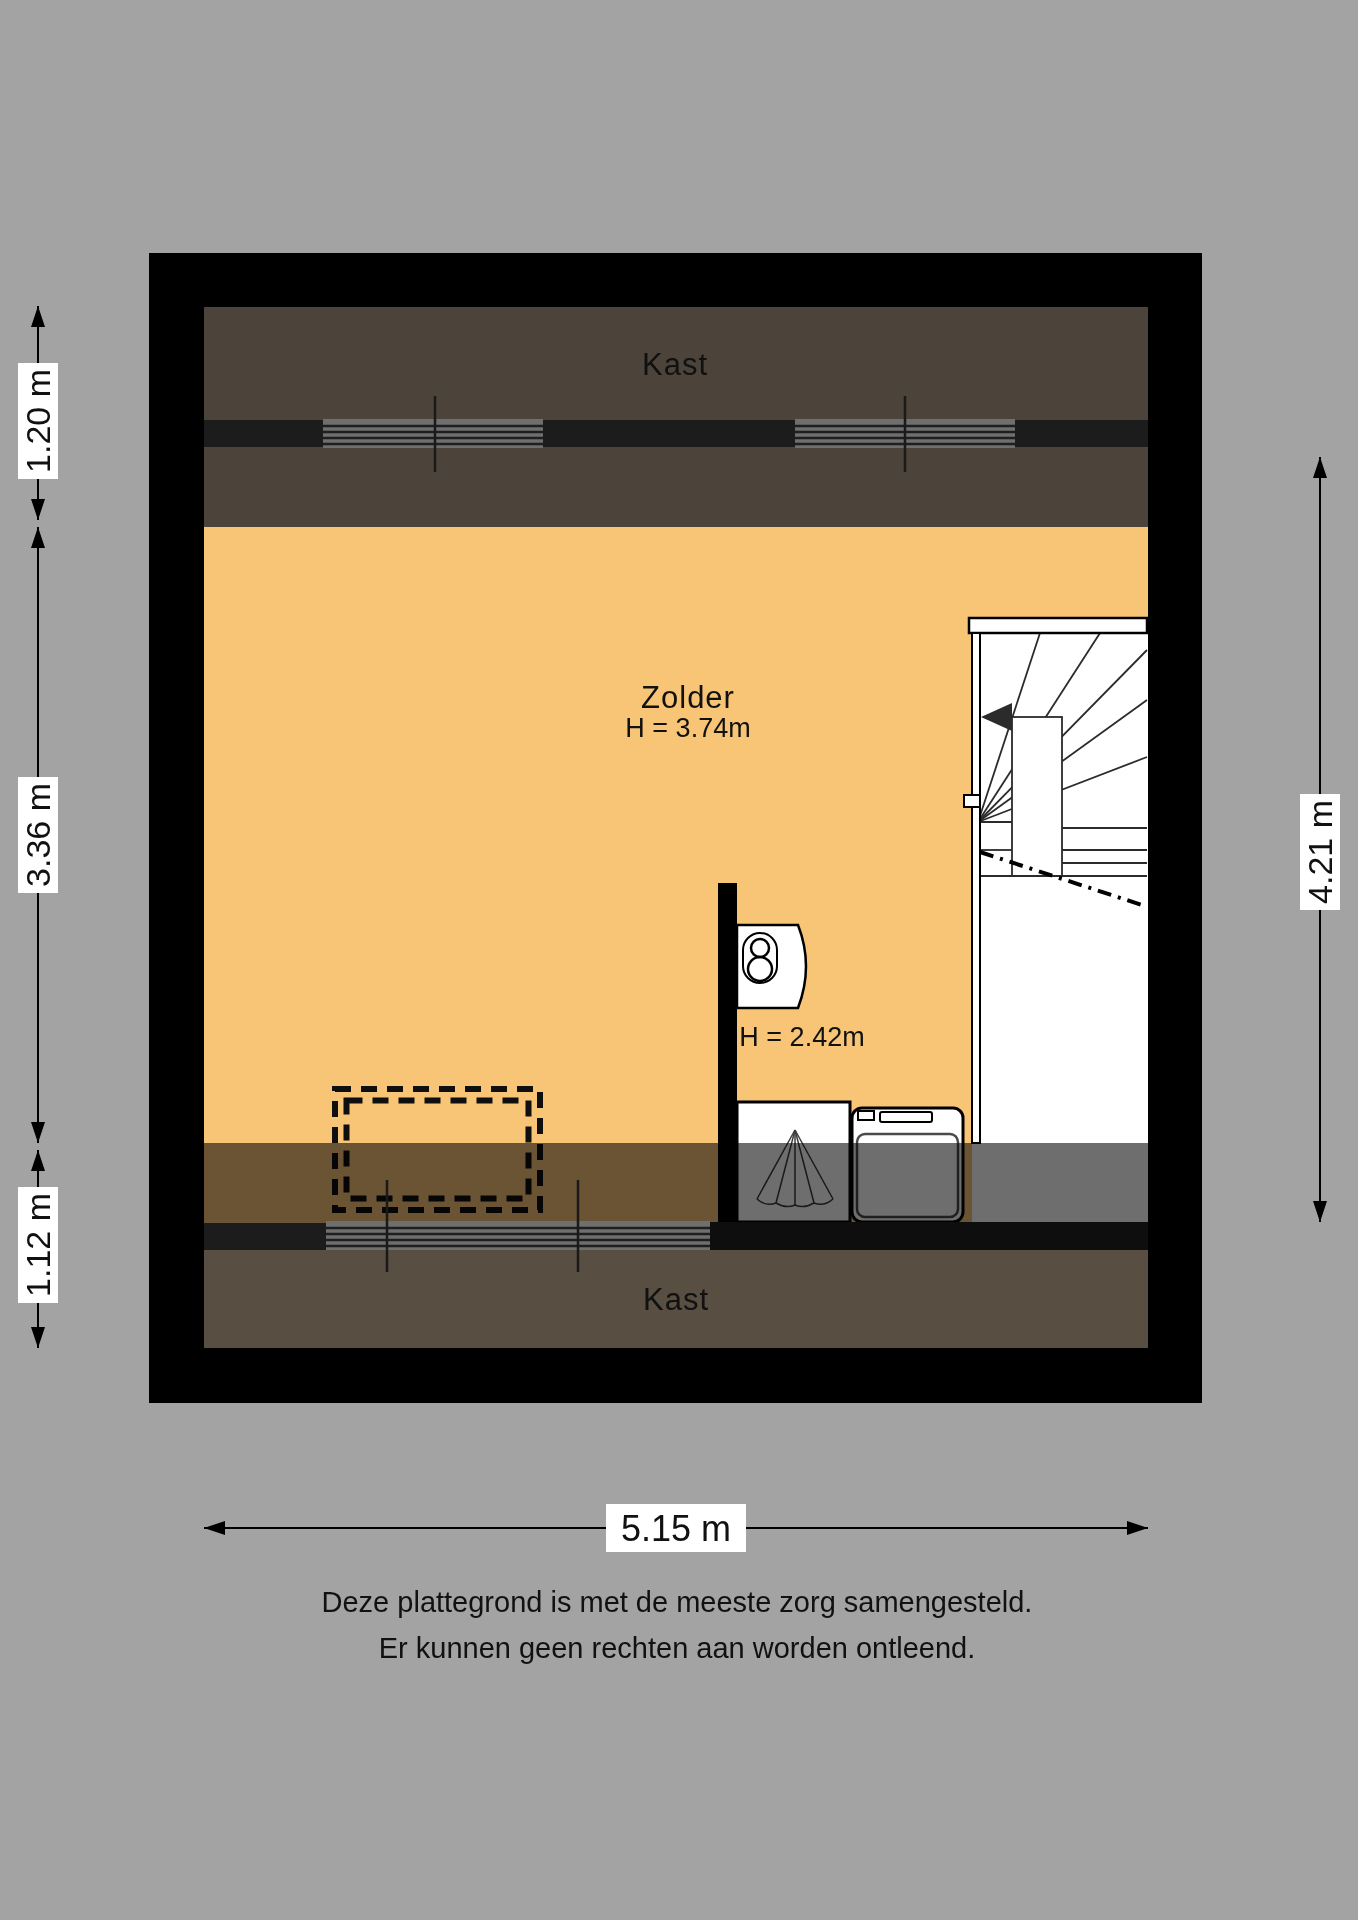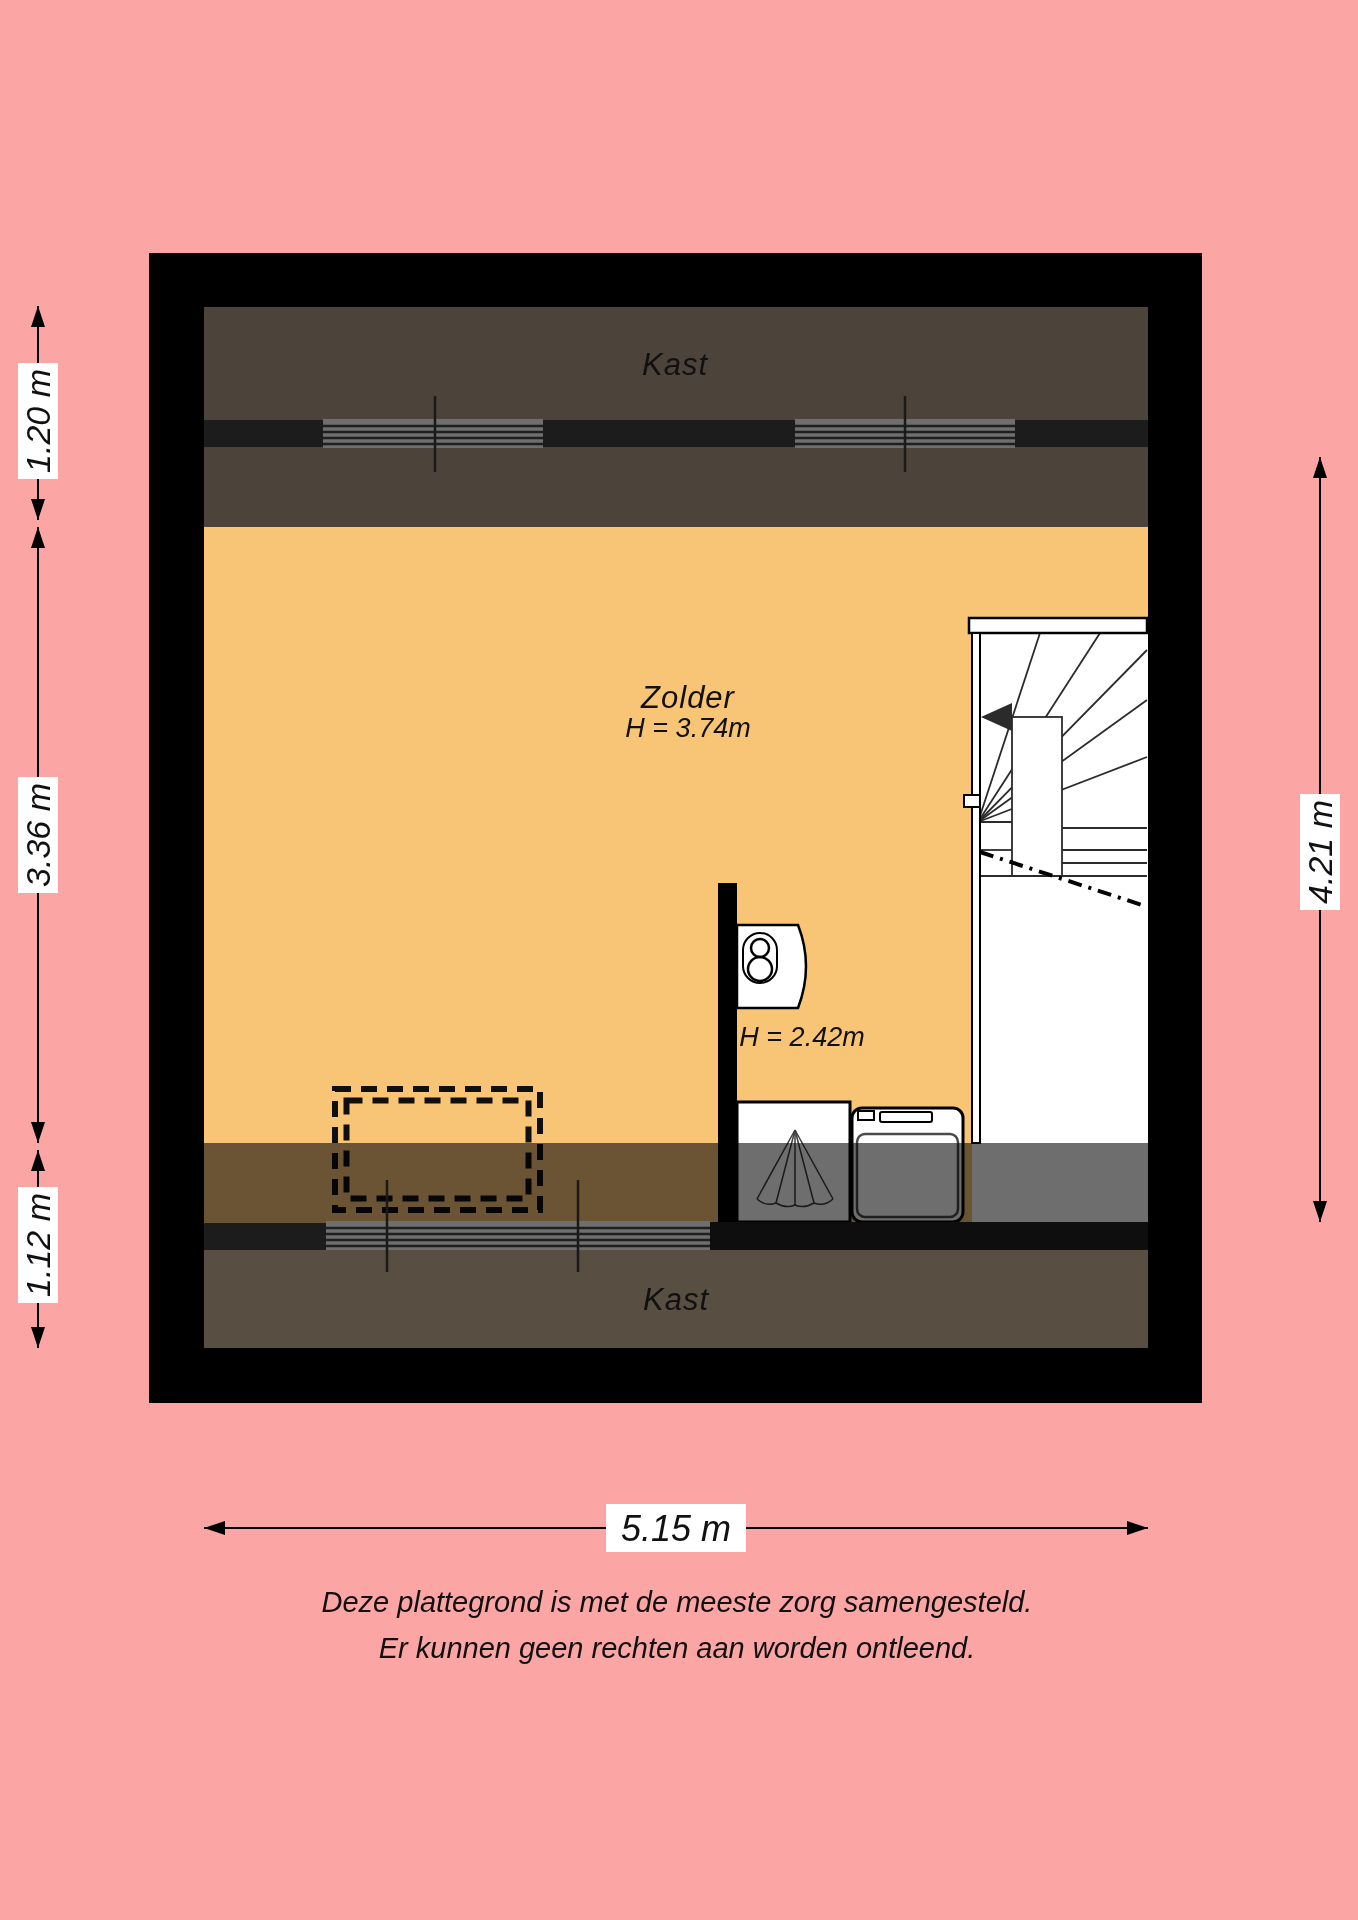--- a/index.html
+++ b/index.html
@@ -5,23 +5,22 @@
   html,body{
     margin:0;
     padding:0;
     background:#ffffff;
     font-family:"Liberation Sans", sans-serif;
   }
   .page{
     position:relative;
     width:1358px;
     height:1920px;
-    background:#fca5a5;
+    background:#a3a3a3;
     overflow:hidden;
-    font-style:italic;
   }
   svg text{
     font-family:"Liberation Sans", sans-serif;
     fill:#111111;
   }
   .room-label{ font-size:31px; letter-spacing:1px; }
   .height-label{ font-size:27px; }
   .dim-label{ font-size:34px; }
   .dim-label-bottom{ font-size:36px; }
   .disclaimer-text{ font-size:29px; }

